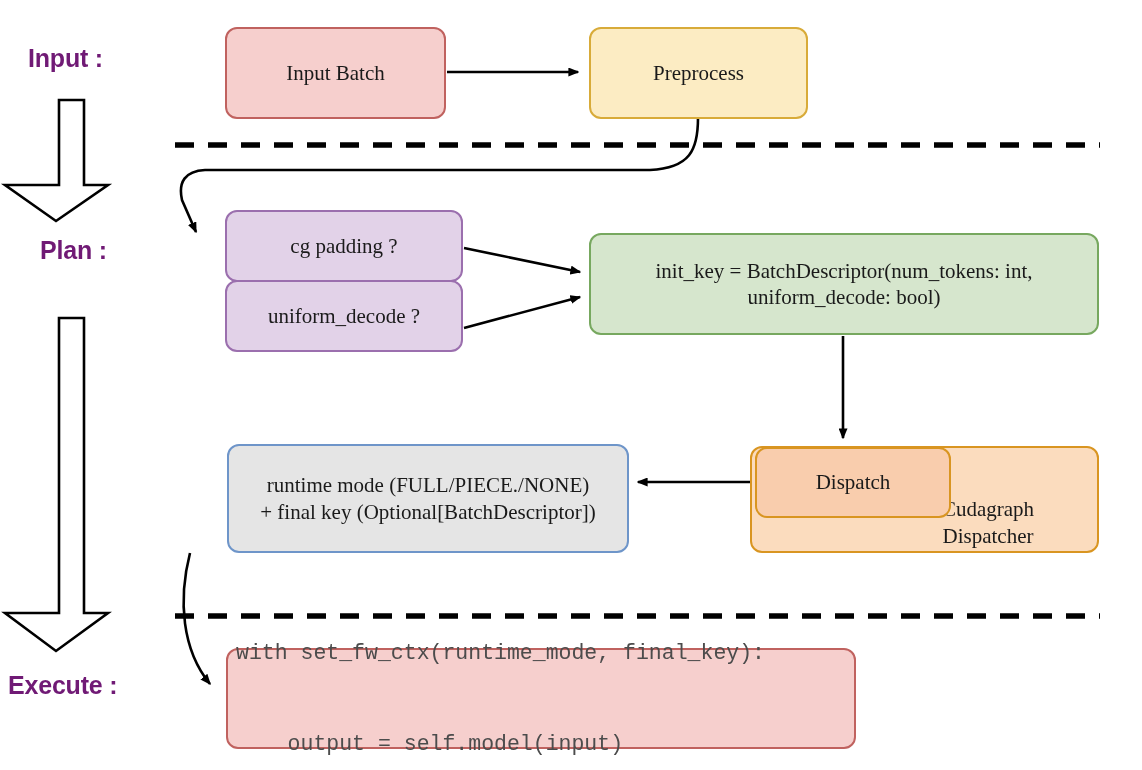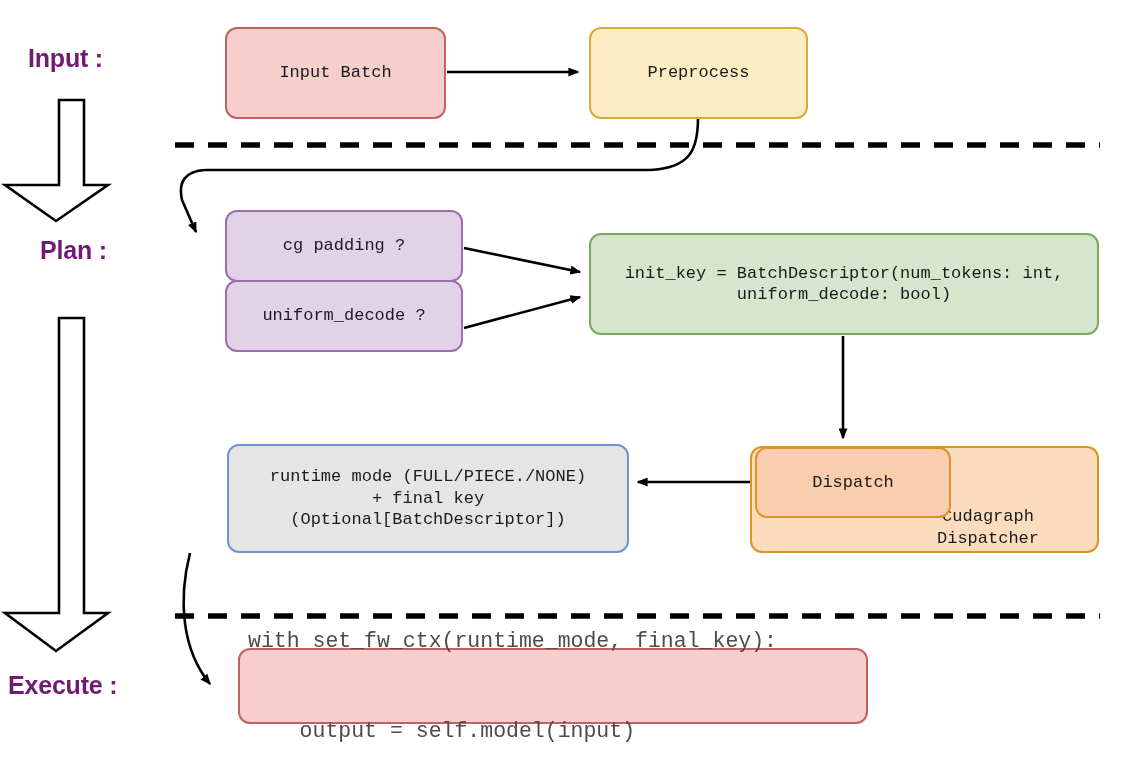--- a/index.html
+++ b/index.html
@@ -35,22 +35,22 @@
   .node {
     position: absolute;
     box-sizing: border-box;
     border-radius: 12px;
     border-style: solid;
     border-width: 2px;
     display: flex;
     align-items: center;
     justify-content: center;
     text-align: center;
-    font-family: Liberation Mono, monospace;
-    font-size: 17px;
+    font-family: Liberation Serif, serif;
+    font-size: 21px;
     color: #1a1a1a;
     line-height: 1.26;
     padding: 2px 8px;
   }
   .node-red {
     background: #f6cfcd;
     border-color: #c0625f;
   }
   .node-yellow {
     background: #fcecc3;
@@ -171,20 +171,20 @@
     <span style="width:178px; text-align:center;">
       <span class="label-stack">Cudagraph</span>
       <span class="label-stack">Dispatcher</span>
     </span>
   </div>
 
   <div class="node node-orange-inner" style="left:755px; top:447px; width:196px; height:71px;">
     <span>Dispatch</span>
   </div>
 
-  <div class="node node-code" style="left:238px; top:648px; width:630px; height:76px;">
+  <div class="node node-code" style="left:226px; top:648px; width:630px; height:101px;">
     <span>
       <span class="code-text">with set_fw_ctx(runtime_mode, final_key):</span>
       <span class="code-text">    output = self.model(input)</span>
     </span>
   </div>
 
 </div>
 
 </body></html>

